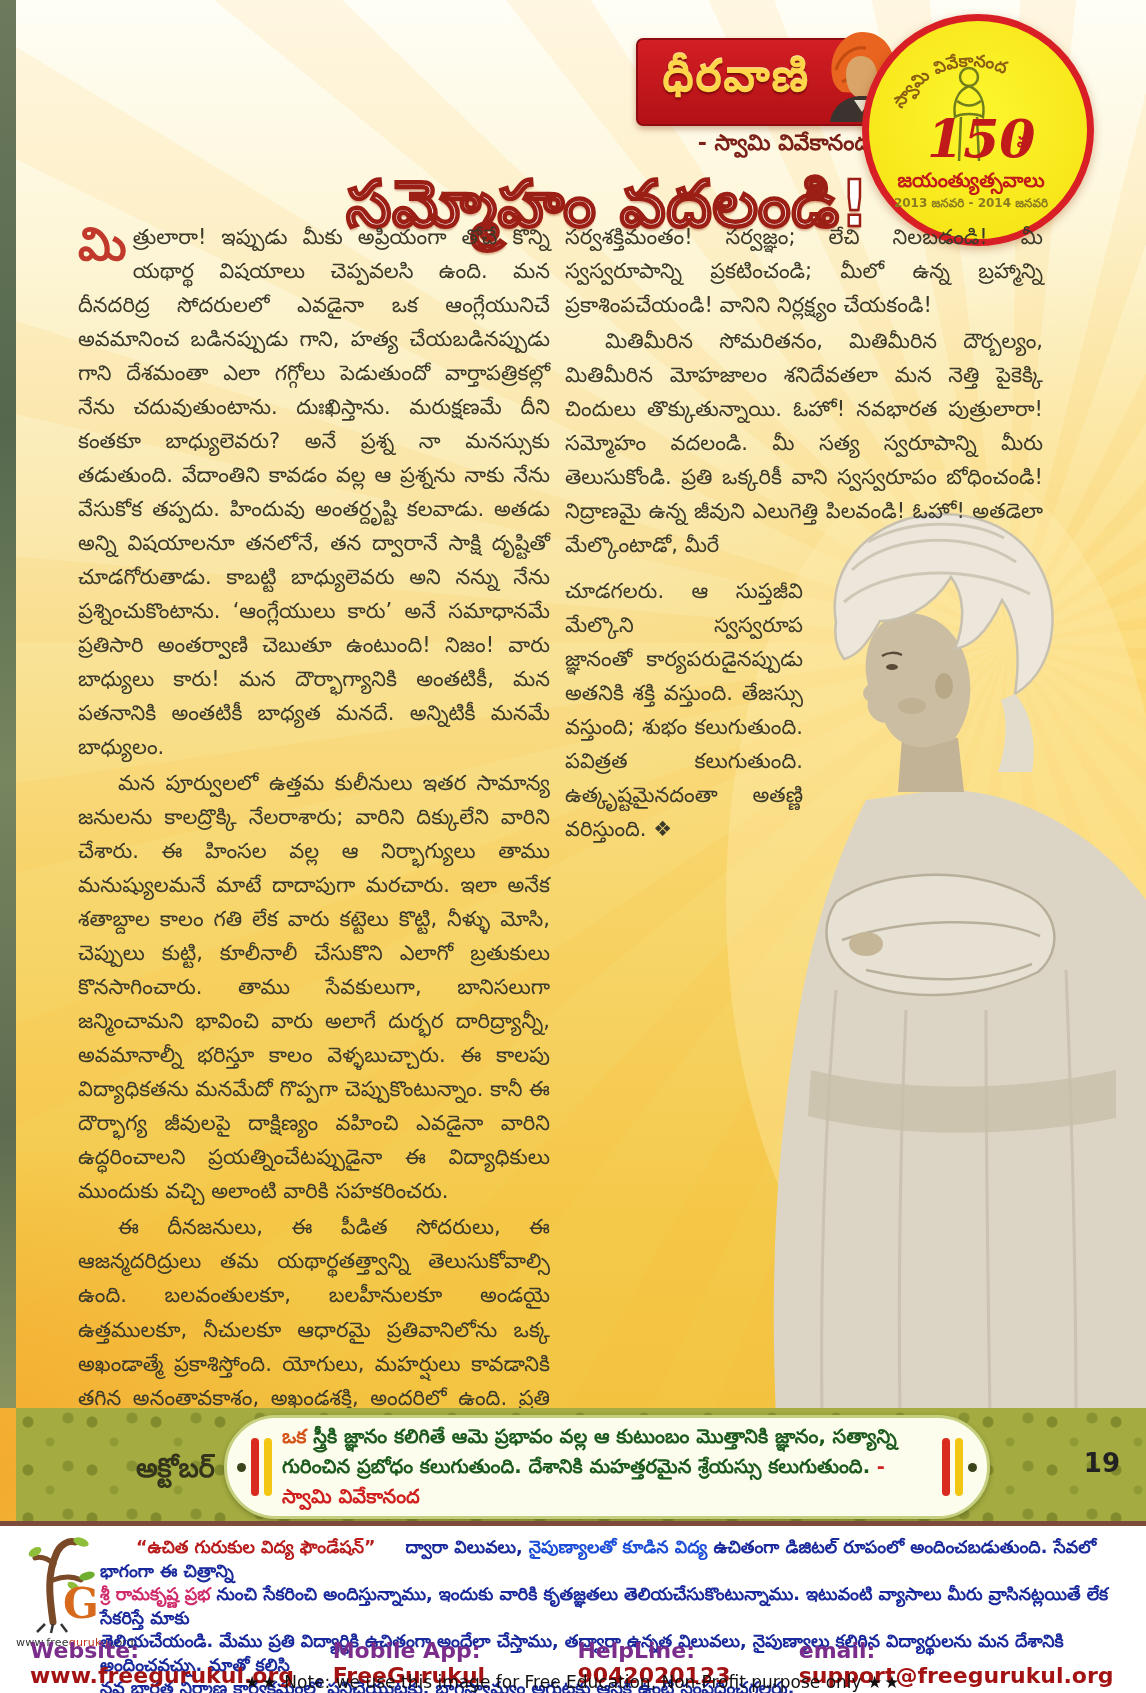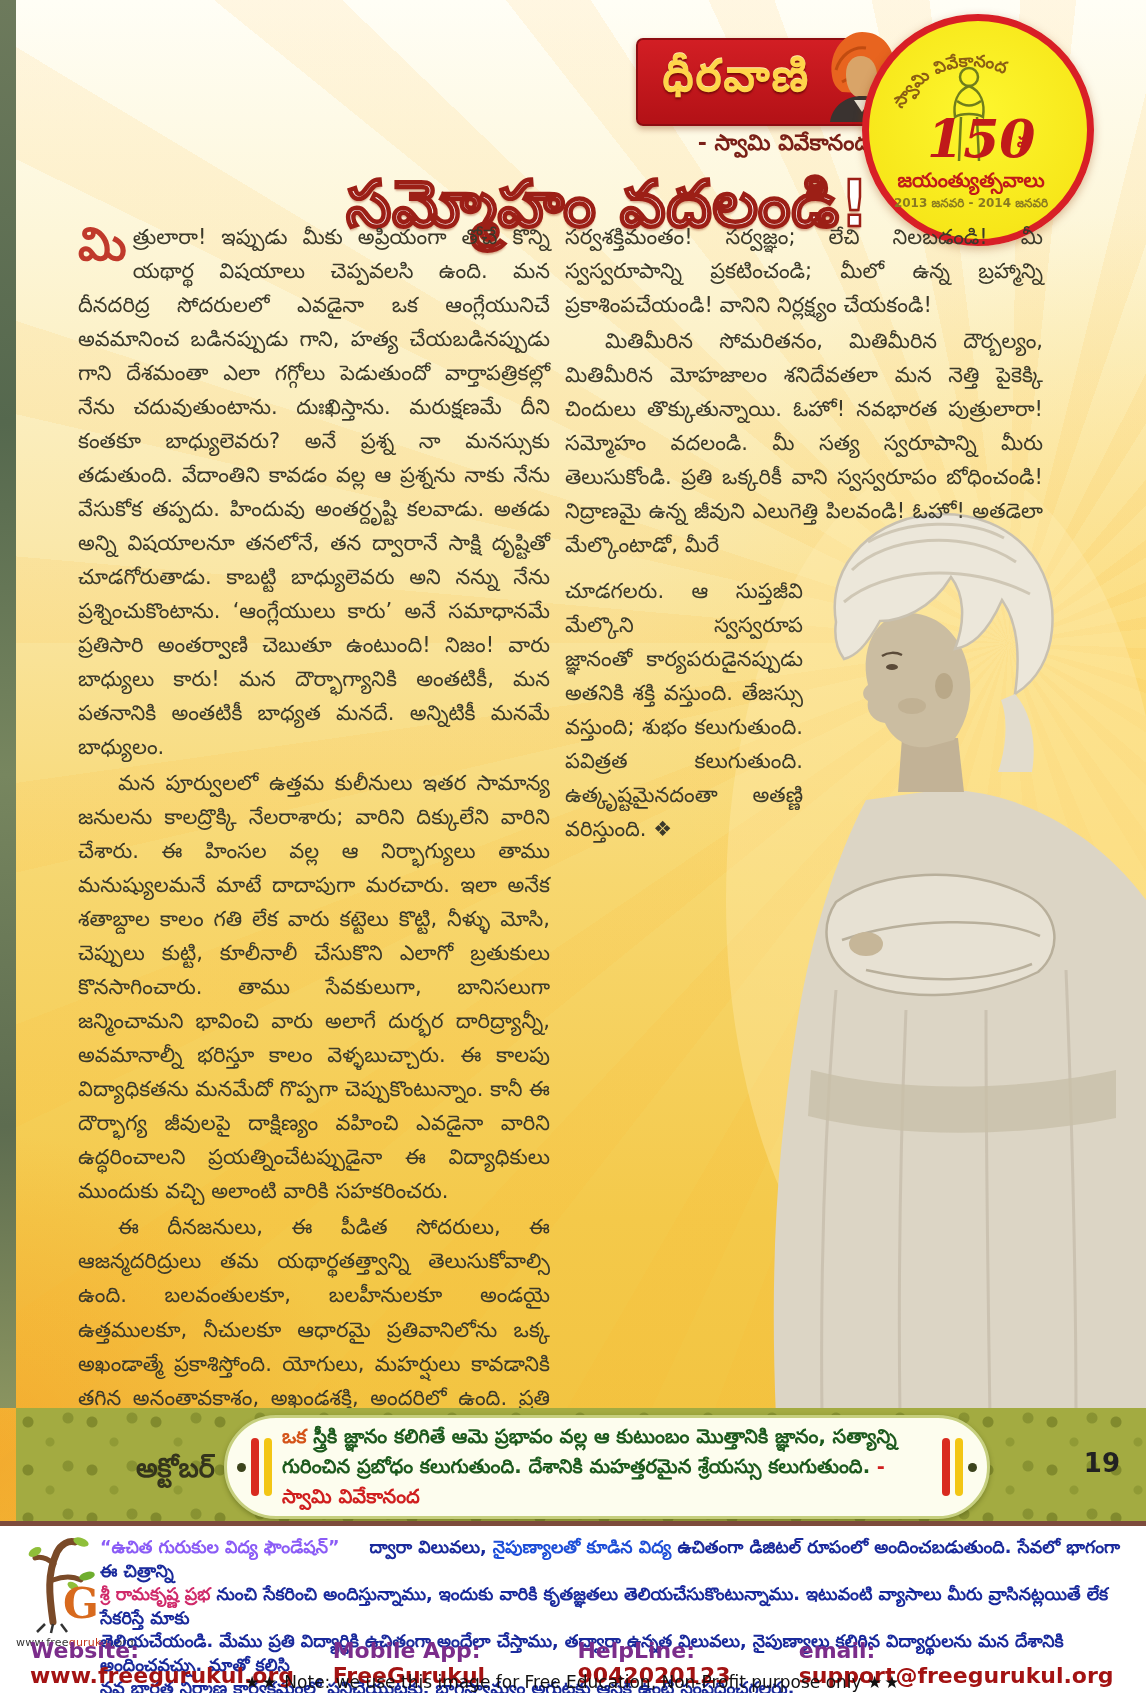--- a/index.html
+++ b/index.html
@@ -179,21 +179,21 @@
         <ellipse cx="12" cy="18" rx="7" ry="4" fill="#8fbf3a" transform="rotate(-30 12 18)"></ellipse>
         <ellipse cx="58" cy="8" rx="8" ry="4" fill="#8fbf3a" transform="rotate(20 58 8)"></ellipse>
         <ellipse cx="64" cy="42" rx="8" ry="4" fill="#6fae2f" transform="rotate(-15 64 42)"></ellipse>
         <ellipse cx="50" cy="52" rx="6" ry="3.5" fill="#8fbf3a" transform="rotate(30 50 52)"></ellipse>
         <text x="40" y="84" font-size="42" font-weight="bold" fill="#d86a1e" font-family="'DejaVu Serif','Liberation Serif',serif">G</text>
         <path d="M22 90 L14 98 M30 90 L28 99 M38 90 L44 98" stroke="#333" stroke-width="2.5" fill="none"></path>
       </svg>
       <div class="fg-caption"><span style="color: rgb(51, 51, 51);">www.free</span><span style="color: rgb(194, 52, 29);">gurukul</span><span style="color: rgb(51, 51, 51);">.org</span></div>
     </div>
     <div class="bottom-lines">
-      <div><span style="color: #8b5cf6;">“ఉచిత గురుకుల విద్య ఫౌండేషన్”</span><span style="color: rgb(26, 42, 156); margin-left: 24px;"> ద్వారా విలువలు, </span><span style="color: #1d4ed8;">నైపుణ్యాలతో కూడిన విద్య</span><span style="color: rgb(26, 42, 156);"> ఉచితంగా డిజిటల్ రూపంలో అందించబడుతుంది. సేవలో భాగంగా ఈ చిత్రాన్ని</span></div>
+      <div><span style="color: #b91c1c; margin-left: 36px;">“ఉచిత గురుకుల విద్య ఫౌండేషన్”</span><span style="color: rgb(26, 42, 156); margin-left: 24px;"> ద్వారా విలువలు, </span><span style="color: #1d4ed8;">నైపుణ్యాలతో కూడిన విద్య</span><span style="color: rgb(26, 42, 156);"> ఉచితంగా డిజిటల్ రూపంలో అందించబడుతుంది. సేవలో భాగంగా ఈ చిత్రాన్ని</span></div>
       <div><span style="color: rgb(208, 42, 106);">శ్రీ రామకృష్ణ ప్రభ</span><span style="color: rgb(26, 42, 156);"> నుంచి సేకరించి అందిస్తున్నాము, ఇందుకు వారికి కృతజ్ఞతలు తెలియచేసుకొంటున్నాము.  ఇటువంటి వ్యాసాలు మీరు వ్రాసినట్లయితే లేక సేకరిస్తే మాకు</span></div>
       <div><span style="color: rgb(26, 42, 156);">తెలియచేయండి. మేము ప్రతి విద్యార్థికి ఉచితంగా అందేలా చేస్తాము, తద్వారా ఉన్నత విలువలు, నైపుణ్యాలు కలిగిన విద్యార్థులను మన దేశానికి అందించవచ్చు. మాతో కలిసి</span></div>
       <div><span style="color: rgb(26, 42, 156);">నవ భారత నిర్మాణ కార్యక్రమంలో పనిచేయుటకు, భాగస్వామ్యం అగుటకు ఆసక్తి ఉంటే సంప్రదించగలరు.</span></div>
     </div>
     <div class="contacts">
       <span><span class="contact-label">Website:</span> <span class="contact-value">www.freegurukul.org</span></span>
       <span><span class="contact-label">Mobile App:</span> <span class="contact-value">FreeGurukul</span></span>
       <span><span class="contact-label">HelpLine:</span> <span class="contact-value">9042020123</span></span>
       <span><span class="contact-label">email:</span> <span class="contact-value">support@freegurukul.org</span></span>
     </div>

